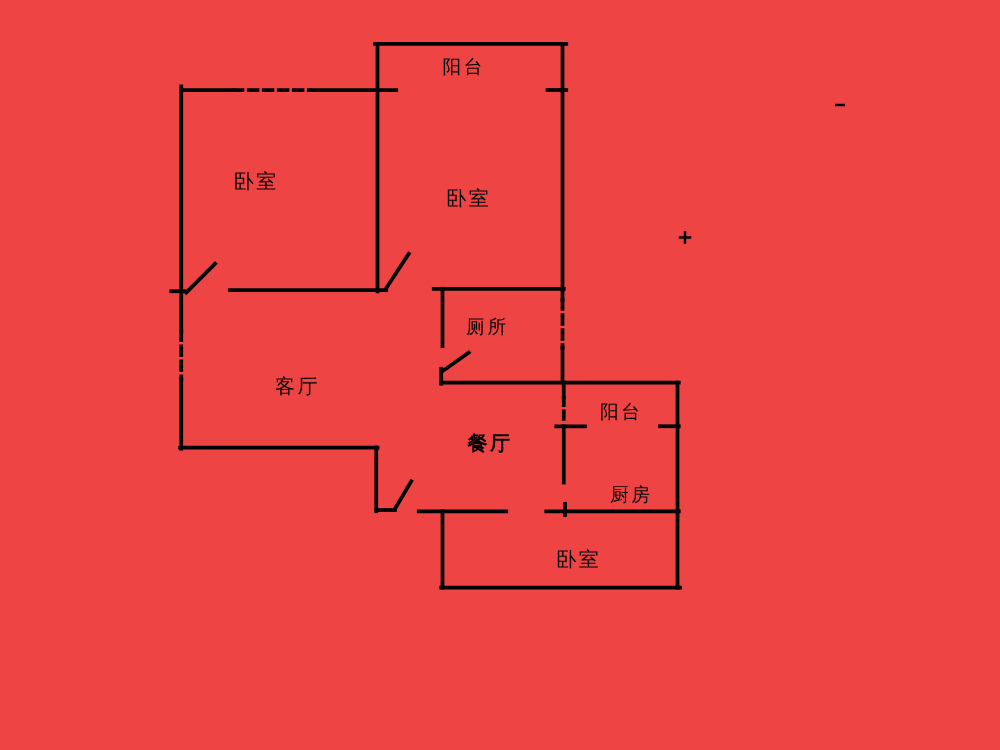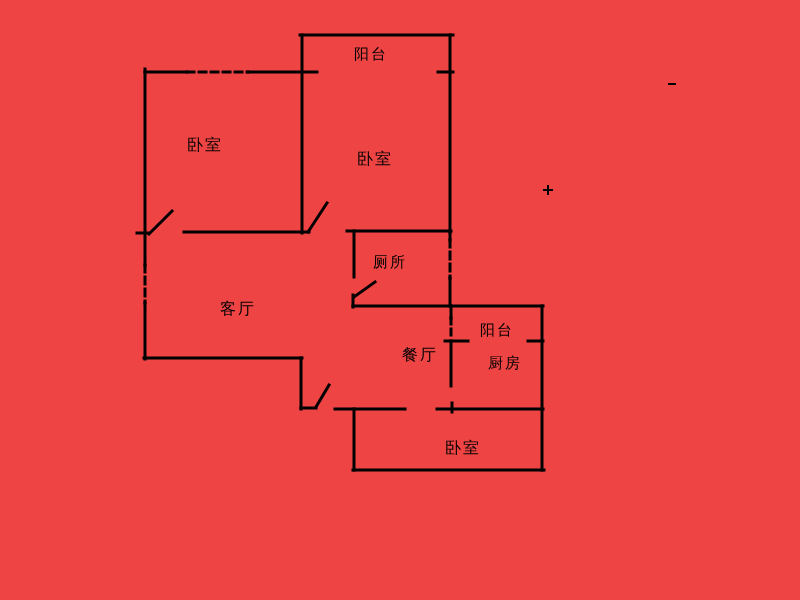--- a/index.html
+++ b/index.html
@@ -99,19 +99,19 @@
   <div class="room-label" style="left:205px; top:145px;">卧室</div>
 
   <div class="room-label" style="left:375px; top:159px;">卧室</div>
 
   <div class="room-label" style="left:238px; top:281px;margin-top:28px;">客厅</div>
 
   <div class="room-label small" style="left:390px; top:262px;">厕所</div>
 
   <div class="room-label small" style="left:497px; top:330px;">阳台</div>
 
-  <div class="room-label" style="left:420px; top:355px;">餐厅</div>
+  <div class="room-label" style="left:392px; top:355px;font-weight:bold;">餐厅</div>
 
-  <div class="room-label small" style="left:505px; top:363px;">厨房</div>
+  <div class="room-label small" style="left:505px; top:396px;">厨房</div>
 
   <div class="room-label" style="left:463px; top:448px;">卧室</div>
 
 </div>
 
 </body></html>

